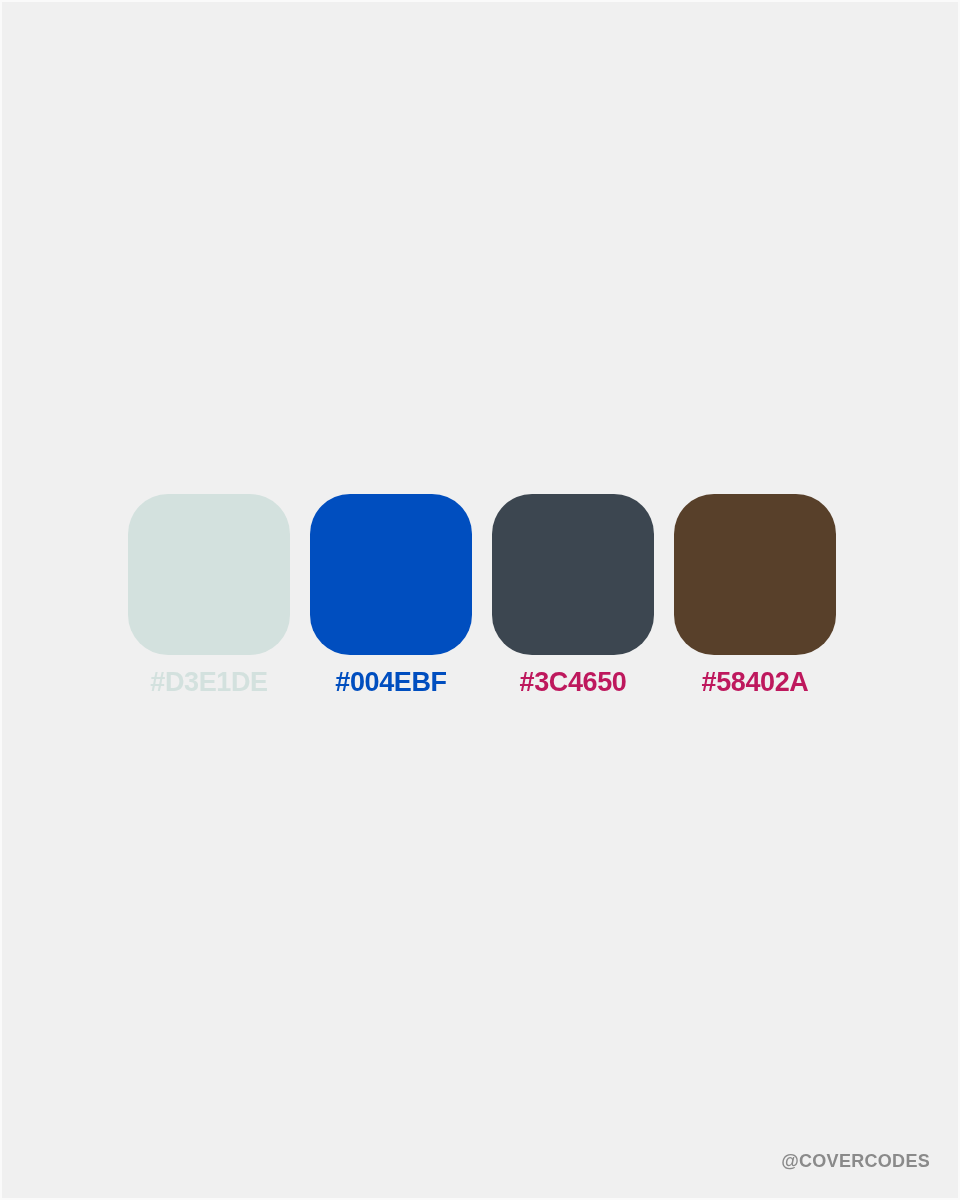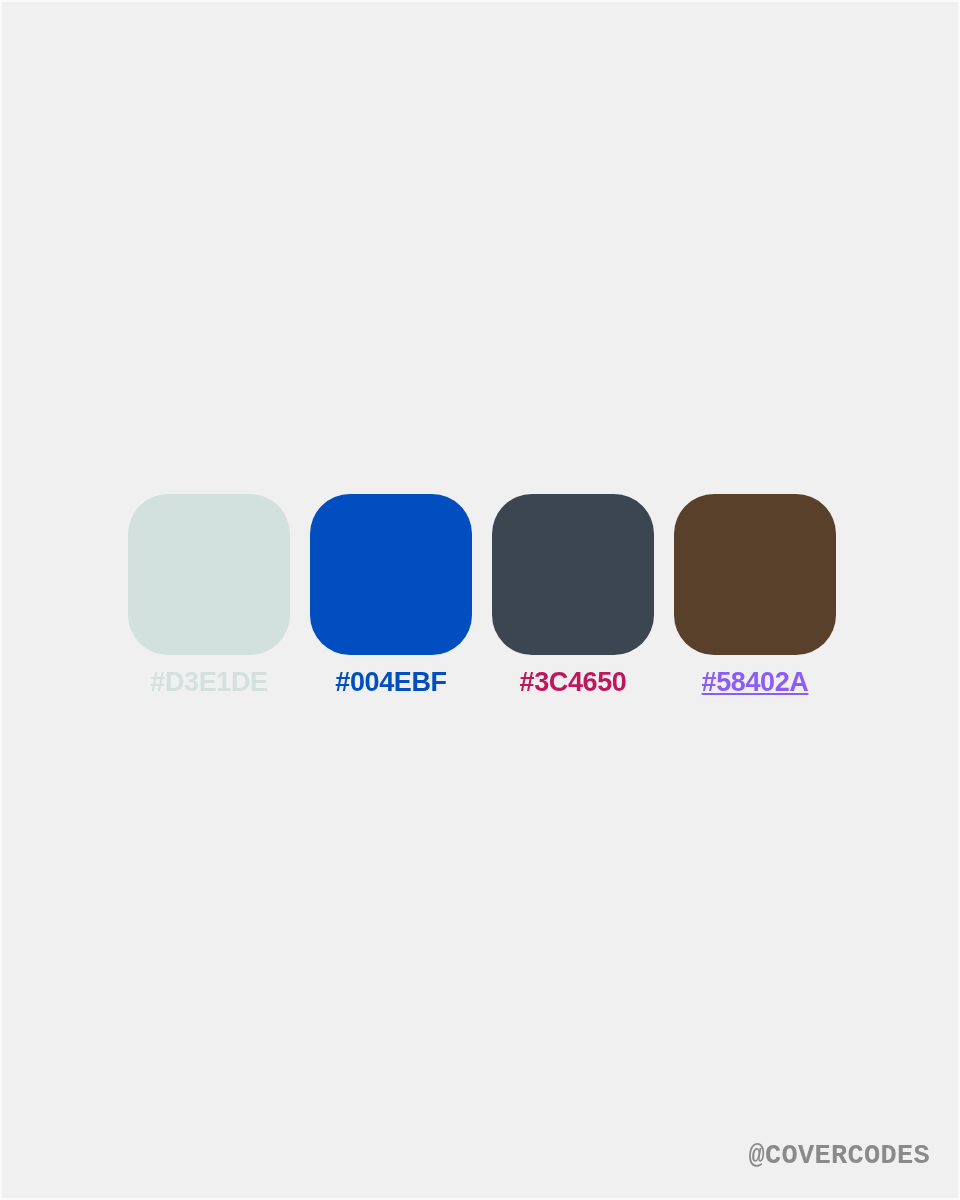--- a/index.html
+++ b/index.html
@@ -58,22 +58,22 @@
     line-height: 1;
     white-space: nowrap;
     text-align: center;
   }
 
   
   #watermark {
     position: absolute;
     right: 28px;
     bottom: 28px;
-    font-family: Liberation Mono, monospace;
-    font-size: 27px;
+    font-family: Liberation Sans, sans-serif;
+    font-size: 18px;
     font-weight: bold;
     letter-spacing: 0.3px;
     color: #8A8A8A;
     line-height: 1;
     white-space: nowrap;
   }
 </style>
 </head>
 <body>
 
@@ -91,20 +91,20 @@
       <div class="swatch-label" style="color: rgb(0, 78, 191);">#004EBF</div>
     </div>
 
     <div class="swatch-item">
       <div class="swatch-chip" style="background: rgb(60, 70, 80);"></div>
       <div class="swatch-label" style="color: #be185d;">#3C4650</div>
     </div>
 
     <div class="swatch-item">
       <div class="swatch-chip" style="background: rgb(88, 64, 42);"></div>
-      <div class="swatch-label" style="color: #8b5cf6; text-decoration: underline;">#58402A</div>
+      <div class="swatch-label" style="color: #be185d;">#58402A</div>
     </div>
 
   </div>
 
   <div id="watermark" style="color: rgb(138, 138, 138);">@COVERCODES</div>
 
 </div>
 
 </body></html>

